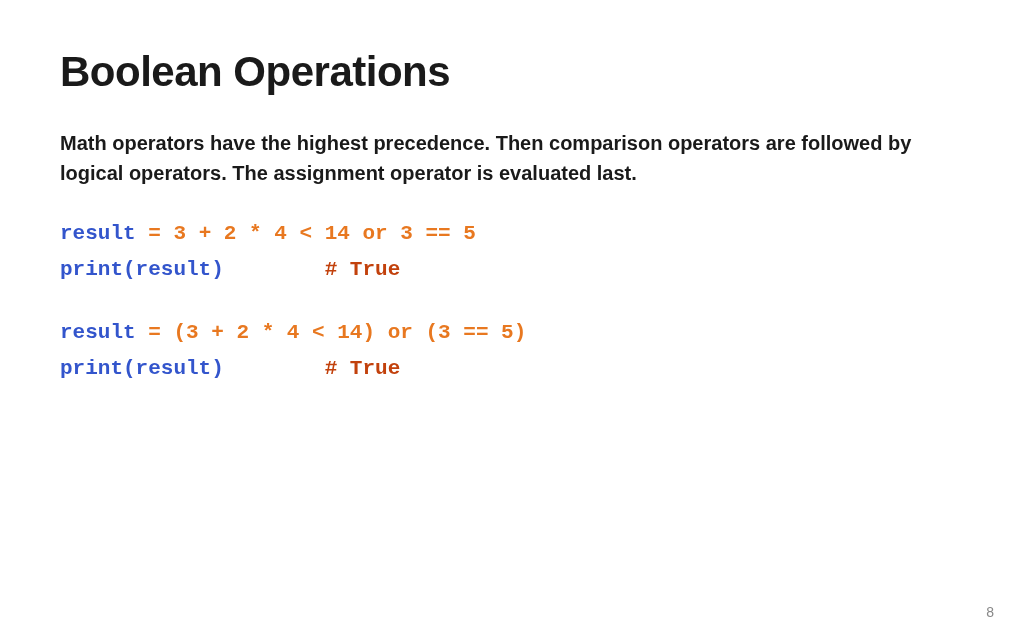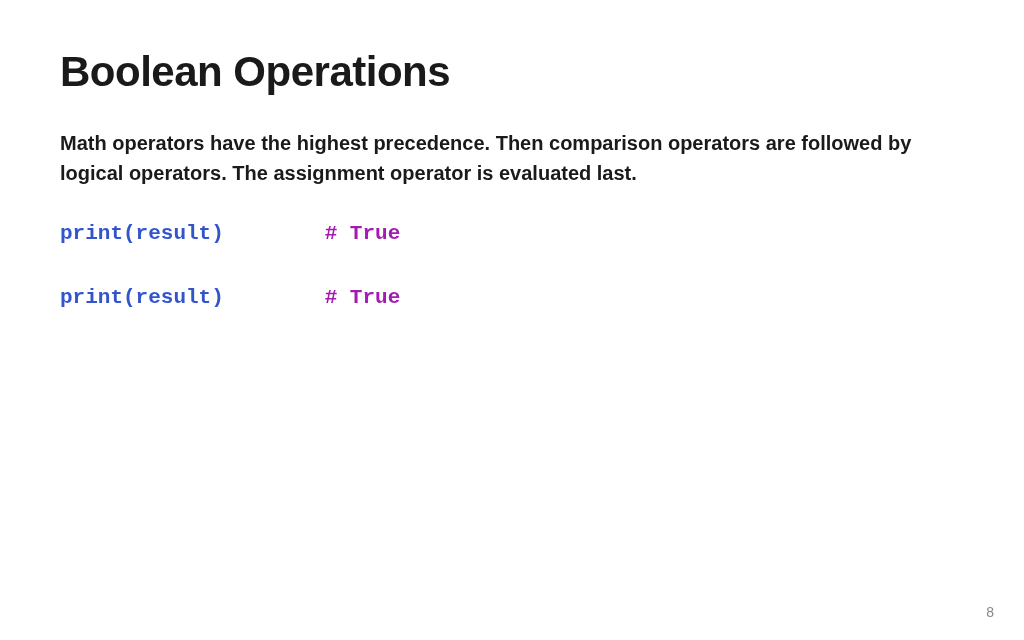--- a/index.html
+++ b/index.html
@@ -56,44 +56,46 @@
 
     .kw-blue {
       color: #3355cc;
     }
 
     .kw-orange {
       color: #e87820;
     }
 
     .comment-blue {
-      color: #a21caf;
+      color: #c2410c;
     }
 
     .page-number {
       position: absolute;
       bottom: 20px;
       right: 30px;
       font-size: 14px;
       color: #888888;
     }
   </style>
 </head>
 <body>
 
 <div class="slide">
 
   <h1 class="title">Boolean Operations</h1>
 
   <p class="description">Math operators have the highest precedence. Then comparison operators are followed by logical operators. The assignment operator is evaluated last.</p>
 
   <div class="code-block">
+    <span class="code-line"><span class="kw-blue">result</span><span class="kw-orange"> = </span><span class="kw-orange">3 + 2 * 4 &lt; 14 or 3 == 5</span></span>
     <span class="code-line"><span class="kw-blue">print(result)</span><span class="comment-blue">        # True</span></span>
   </div>
 
 
   <div class="code-block">
+    <span class="code-line"><span class="kw-blue">result</span><span class="kw-orange"> = </span><span class="kw-orange">(3 + 2 * 4 &lt; 14) or (3 == 5)</span></span>
     <span class="code-line"><span class="kw-blue">print(result)</span><span class="comment-blue">        # True</span></span>
   </div>
 
   <span class="page-number">8</span>
 
 </div>
 
 </body></html>

